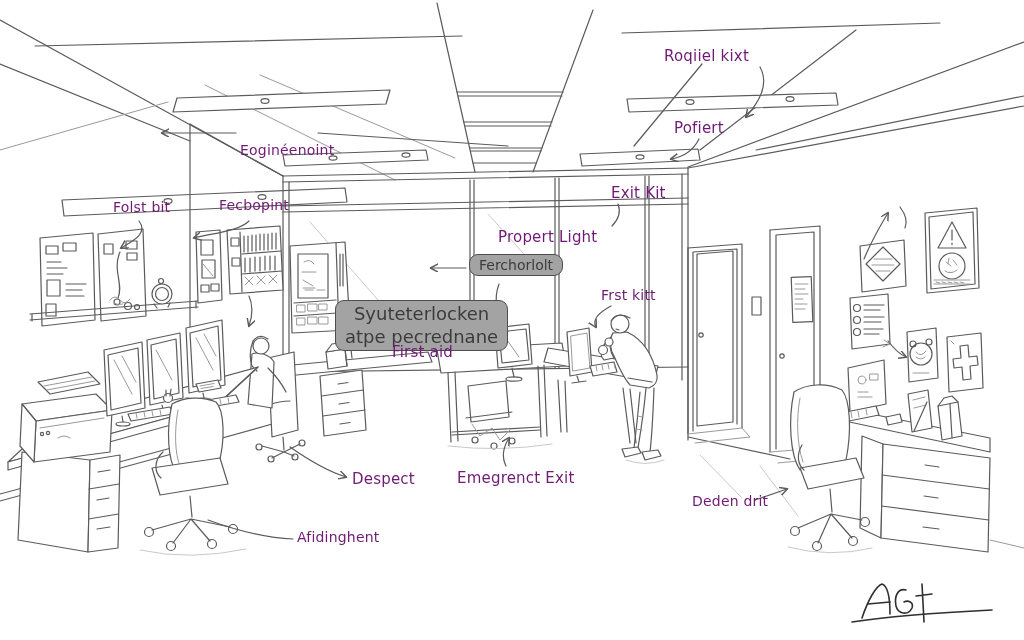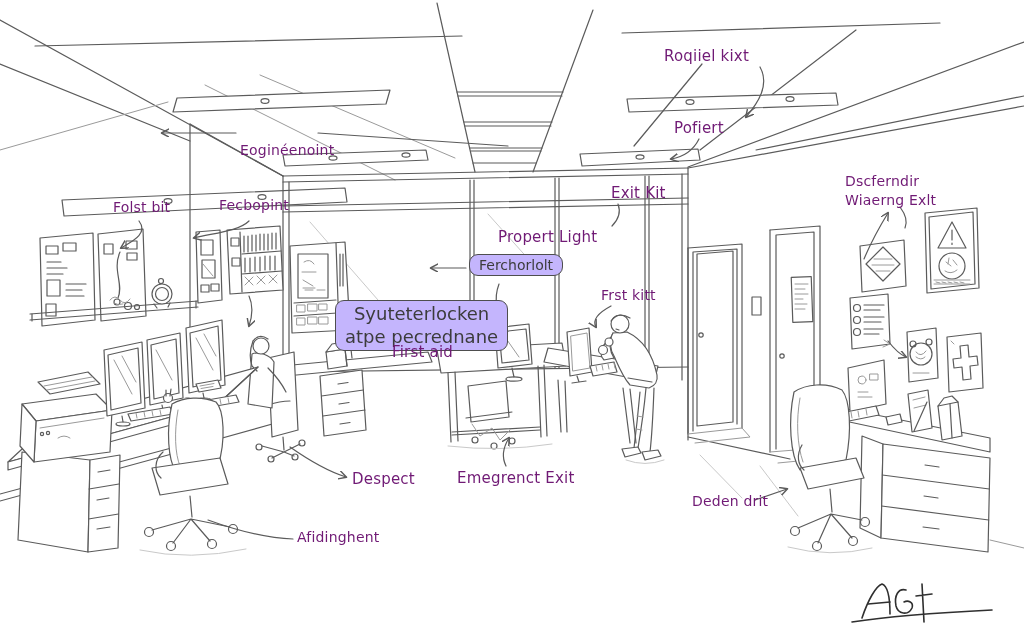--- a/index.html
+++ b/index.html
@@ -7,21 +7,21 @@
          font-family:"DejaVu Sans",sans-serif;}
   .art{position:absolute;left:0;top:0;}
   .art path,.art line,.art polyline,.art polygon,.art rect,.art circle,.art ellipse{
     fill:none;stroke:#5b5b5b;stroke-width:1.2;stroke-linecap:round;stroke-linejoin:round;}
   .art .wf{fill:#ffffff;}
   .art .lt{stroke:#9a9a9a;stroke-width:1;}
   .art .sh{stroke:#c9c9c9;stroke-width:1;}
   .art .sig path{stroke:#2f2f2f;stroke-width:1.6;}
   .lbl{position:absolute;color:#701a75;font-size:15px;letter-spacing:.2px;white-space:nowrap;}
   .sm{font-size:14px;}
-  .lblbox{position:absolute;border:1.4px solid #4e4e4e;border-radius:9px;background:#c4b5fd;
+  .lblbox{position:absolute;border:1.4px solid #4e4e4e;border-radius:9px;background:#a3a3a3;
           color:#3c3c3c;padding:2px 9px;font-size:13.5px;white-space:nowrap;text-align:center;}
   .lblbox .ln{display:block;line-height:1.25;font-size:18px;}
   .two{line-height:1.35;white-space:nowrap;}
   .two span{display:block;}
 </style>
 </head>
 <body>
 
 <div class="stage">
 
@@ -453,22 +453,18 @@
 <div class="lbl sm" style="left:219px;top:197px;">Fecbopint</div>
 <div class="lbl" style="left:611px;top:184px;">Exit Kit</div>
 <div class="lbl" style="left:498px;top:228px;">Propert Light</div>
 <div class="lblbox" style="left:469px;top:254px;font-size:14px;">Ferchorlolt</div>
 <div class="lbl sm" style="left:601px;top:287px;text-align:center;">Frst kitt</div>
 <div class="lblbox" style="left:335px;top:300px;">
   <span class="ln">Syuteterlocken</span>
   <span class="ln">atpe pecrednane</span>
 </div>
 <div class="lbl" style="left:392px;top:343px;">First aid</div>
-<div class="lbl sm two" style="left:845px;top:172px;">
-  <span>Dscferndir</span>
-  <span>Wiaerng Exlt</span>
-</div>
 <div class="lbl" style="left:352px;top:470px;">Despect</div>
 <div class="lbl" style="left:457px;top:469px;">Emegrenct Exit</div>
 <div class="lbl sm" style="left:692px;top:493px;">Deden drit</div>
 <div class="lbl sm" style="left:297px;top:529px;">Afidinghent</div>
 
 </div>
 
 </body></html>

